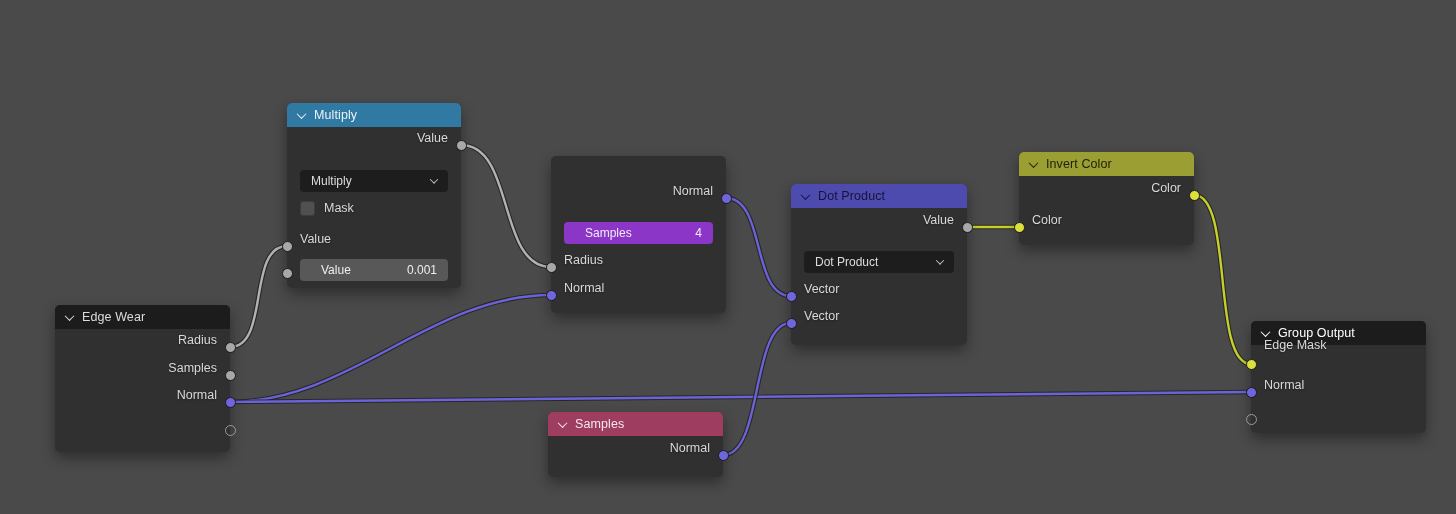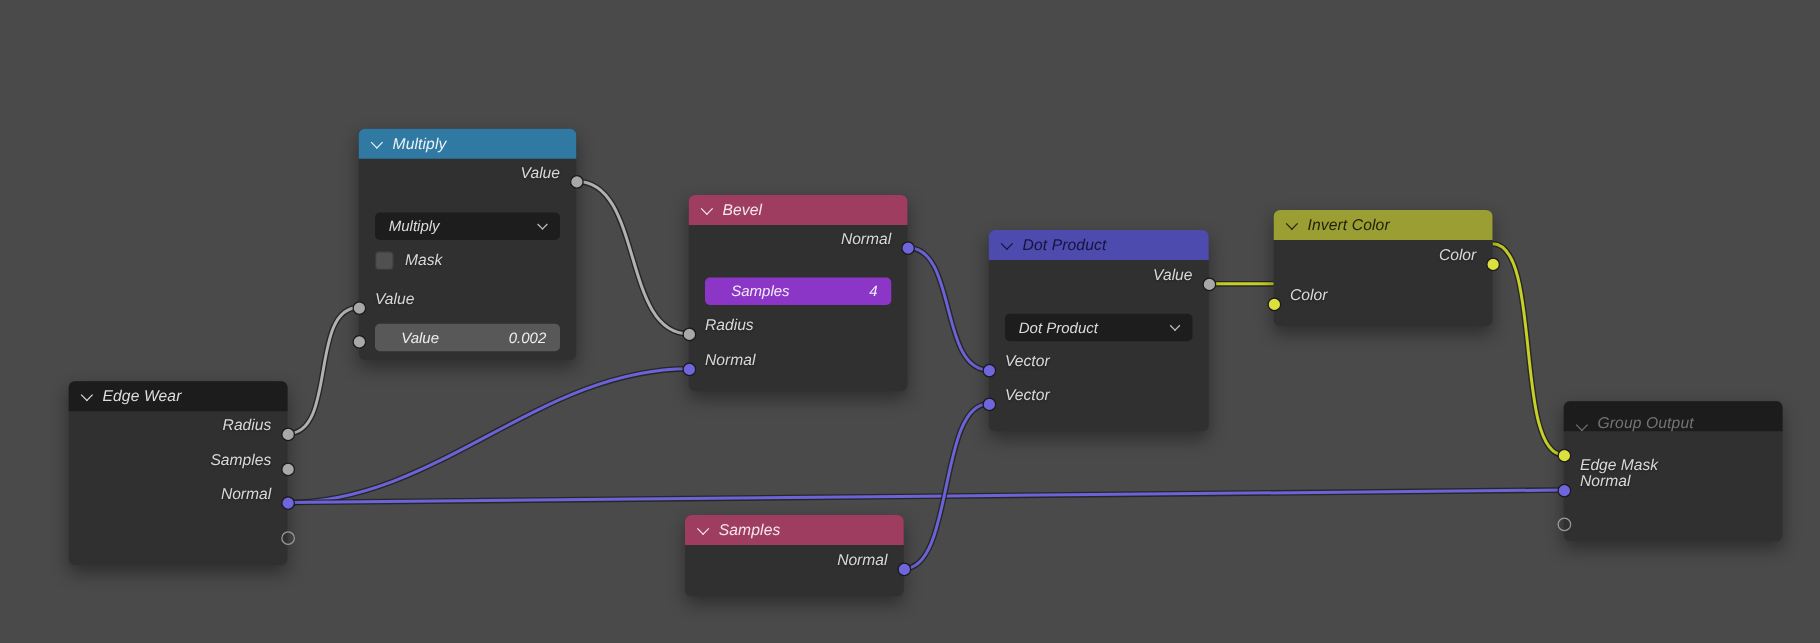--- a/index.html
+++ b/index.html
@@ -1,19 +1,19 @@
 <!DOCTYPE html>
 <html><head>
 <meta charset="utf-8">
 <style>
   html,body{margin:0;padding:0;background:#4a4a4a;font-family:"Liberation Sans",sans-serif;}
   #canvas{position:relative;width:1456px;height:514px;background:#4a4a4a;overflow:hidden;}
   #wires{position:absolute;left:0;top:0;z-index:1;}
   .node{position:absolute;z-index:2;background:#303030;border-radius:5px;
-        box-shadow:0 6px 14px rgba(0,0,0,.38);box-sizing:border-box;font-style:italic;}
+        box-shadow:0 6px 14px rgba(0,0,0,.38);box-sizing:border-box;}
   .node-header{height:24px;display:flex;align-items:center;gap:9px;padding:0 11px;
         border-radius:5px 5px 0 0;font-size:12.5px;letter-spacing:.1px;}
   .chev{width:6px;height:6px;border-left:1.6px solid currentColor;border-bottom:1.6px solid currentColor;
         transform:rotate(-45deg) translate(1px,-1px);flex:none;}
   .row{position:absolute;left:0;right:0;height:28px;display:flex;
         padding:0 13px;box-sizing:border-box;color:#d9d9d9;font-size:12.5px;}
   .row-output{justify-content:flex-end;}
   .lbl{text-shadow:0 1px 2px rgba(0,0,0,.35);white-space:nowrap;}
   .field{flex:1;height:22px;border-radius:4px;display:flex;align-items:center;
         justify-content:space-between;padding:0 11px;box-sizing:border-box;font-size:12px;}
@@ -79,21 +79,21 @@
         <span class="checkbox"></span>
         <span class="lbl">Mask</span>
       </div>
       <div class="row" style="top: 129px;">
         <span class="lbl">Value</span>
       </div>
       <span class="socket socket-gray" style="left: -5.5px; top: 137.5px;"></span>
       <div class="row" style="top: 156px;">
         <div class="field valuef">
           <span class="lbl-in">Value</span>
-          <span class="val">0.002</span>
+          <span class="val">0.001</span>
         </div>
       </div>
       <span class="socket socket-gray" style="left: -5.5px; top: 164.5px;"></span>
     </div>
     <div class="node" style="left: 55px; top: 305px; width: 175px; height: 147px;">
       <div class="node-header" style="background: rgb(28, 28, 28); color: rgb(221, 221, 221);">
         <span class="chev"></span>
         <span class="node-title">Edge Wear</span>
       </div>
       <div class="row row-output" style="top: 28px;">
@@ -105,24 +105,20 @@
       </div>
       <span class="socket socket-gray" style="left: 169.5px; top: 64.5px;"></span>
       <div class="row row-output" style="top: 83px;">
         <span class="lbl">Normal</span>
       </div>
       <span class="socket socket-vector" style="left: 169.5px; top: 91.5px;"></span>
       <div class="row" style="top: 111px;"></div>
       <span class="socket socket-virtual" style="left: 169.5px; top: 119.5px;"></span>
     </div>
     <div class="node" style="left: 551px; top: 156px; width: 175px; height: 157px;">
-      <div class="node-header" style="background: rgb(158, 61, 96); color: rgb(244, 231, 237);">
-        <span class="chev"></span>
-        <span class="node-title">Bevel</span>
-      </div>
       <div class="row row-output" style="top: 28px;">
         <span class="lbl">Normal</span>
       </div>
       <span class="socket socket-vector" style="left: 169.5px; top: 36.5px;"></span>
       <div class="row" style="top: 66px;">
         <div class="field sliderf">
           <span class="lbl-in">Samples</span>
           <span class="val">4</span>
         </div>
       </div>
@@ -162,40 +158,40 @@
       </div>
       <div class="row" style="top: 98px;">
         <span class="lbl">Vector</span>
       </div>
       <span class="socket socket-vector" style="left: -5.5px; top: 106.5px;"></span>
       <div class="row" style="top: 125px;">
         <span class="lbl">Vector</span>
       </div>
       <span class="socket socket-vector" style="left: -5.5px; top: 133.5px;"></span>
     </div>
-    <div class="node" style="left: 1019px; top: 168px; width: 175px; height: 93px;">
+    <div class="node" style="left: 1019px; top: 152px; width: 175px; height: 93px;">
       <div class="node-header" style="background: rgb(155, 158, 51); color: rgb(32, 34, 10);">
         <span class="chev"></span>
         <span class="node-title">Invert Color</span>
       </div>
       <div class="row row-output" style="top: 29px;">
         <span class="lbl">Color</span>
       </div>
       <span class="socket socket-color" style="left: 169.5px; top: 37.5px;"></span>
       <div class="row" style="top: 61px;">
         <span class="lbl">Color</span>
       </div>
       <span class="socket socket-color" style="left: -5.5px; top: 69.5px;"></span>
     </div>
     <div class="node" style="left: 1251px; top: 321px; width: 175px; height: 112px;">
-      <div class="node-header" style="background: rgb(28, 28, 28); color: #737373; align-items: flex-end;">
+      <div class="node-header" style="background: rgb(28, 28, 28); color: #ffffff;">
         <span class="chev"></span>
         <span class="node-title">Group Output</span>
       </div>
-      <div class="row" style="top: 44px;">
+      <div class="row" style="top: 17px;">
         <span class="lbl">Edge Mask</span>
       </div>
       <span class="socket socket-color" style="left: -5.5px; top: 37.5px;"></span>
       <div class="row" style="top: 57px;">
         <span class="lbl">Normal</span>
       </div>
       <span class="socket socket-vector" style="left: -5.5px; top: 65.5px;"></span>
       <div class="row" style="top: 84px;"></div>
       <span class="socket socket-virtual" style="left: -5.5px; top: 92.5px;"></span>
     </div>

